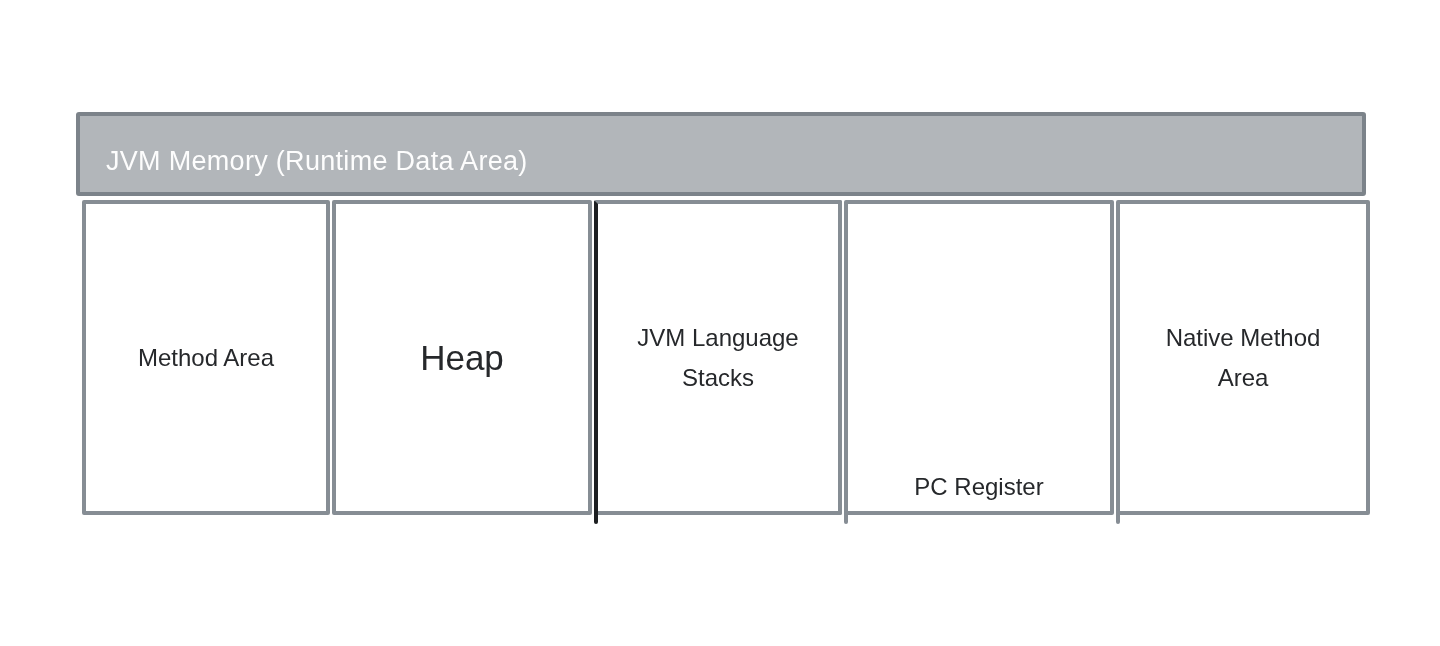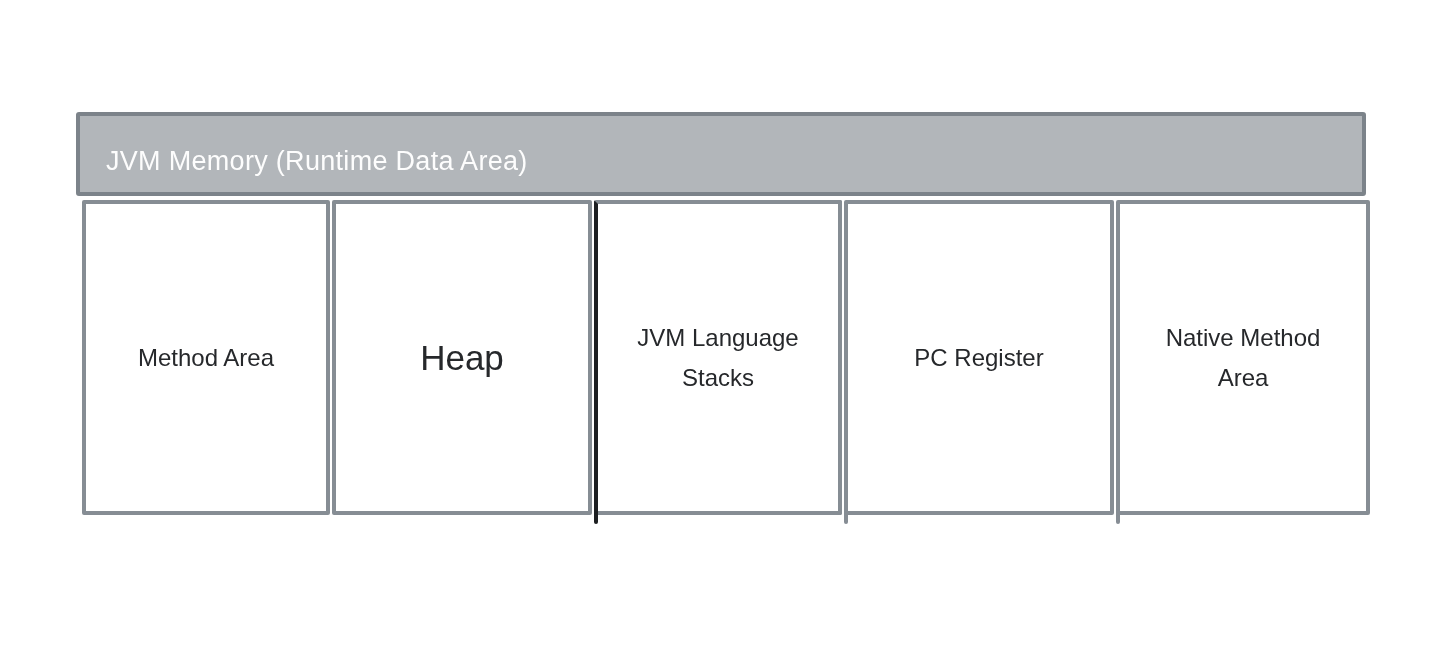--- a/index.html
+++ b/index.html
@@ -63,21 +63,21 @@
     border: 4px solid var(--box-border);
     border-radius: 2px;
     display: flex;
     align-items: center;
     justify-content: center;
     flex: 0 0 auto;
   }
   .memory-box:nth-child(1) { width: 248px; }
   .memory-box:nth-child(2) { width: 260px; }
   .memory-box:nth-child(3) { width: 248px; }
-  .memory-box:nth-child(4) { width: 270px; }
+  .memory-box:nth-child(4) { width: 270px; align-items: flex-end; }
   .memory-box:nth-child(5) { width: 254px; }
   .memory-box.accent-left {
     border-left-color: var(--accent-border);
     align-items: center;
   }
   
   .memory-box.overshoot::before {
     content: "";
     position: absolute;
     left: -4px;

